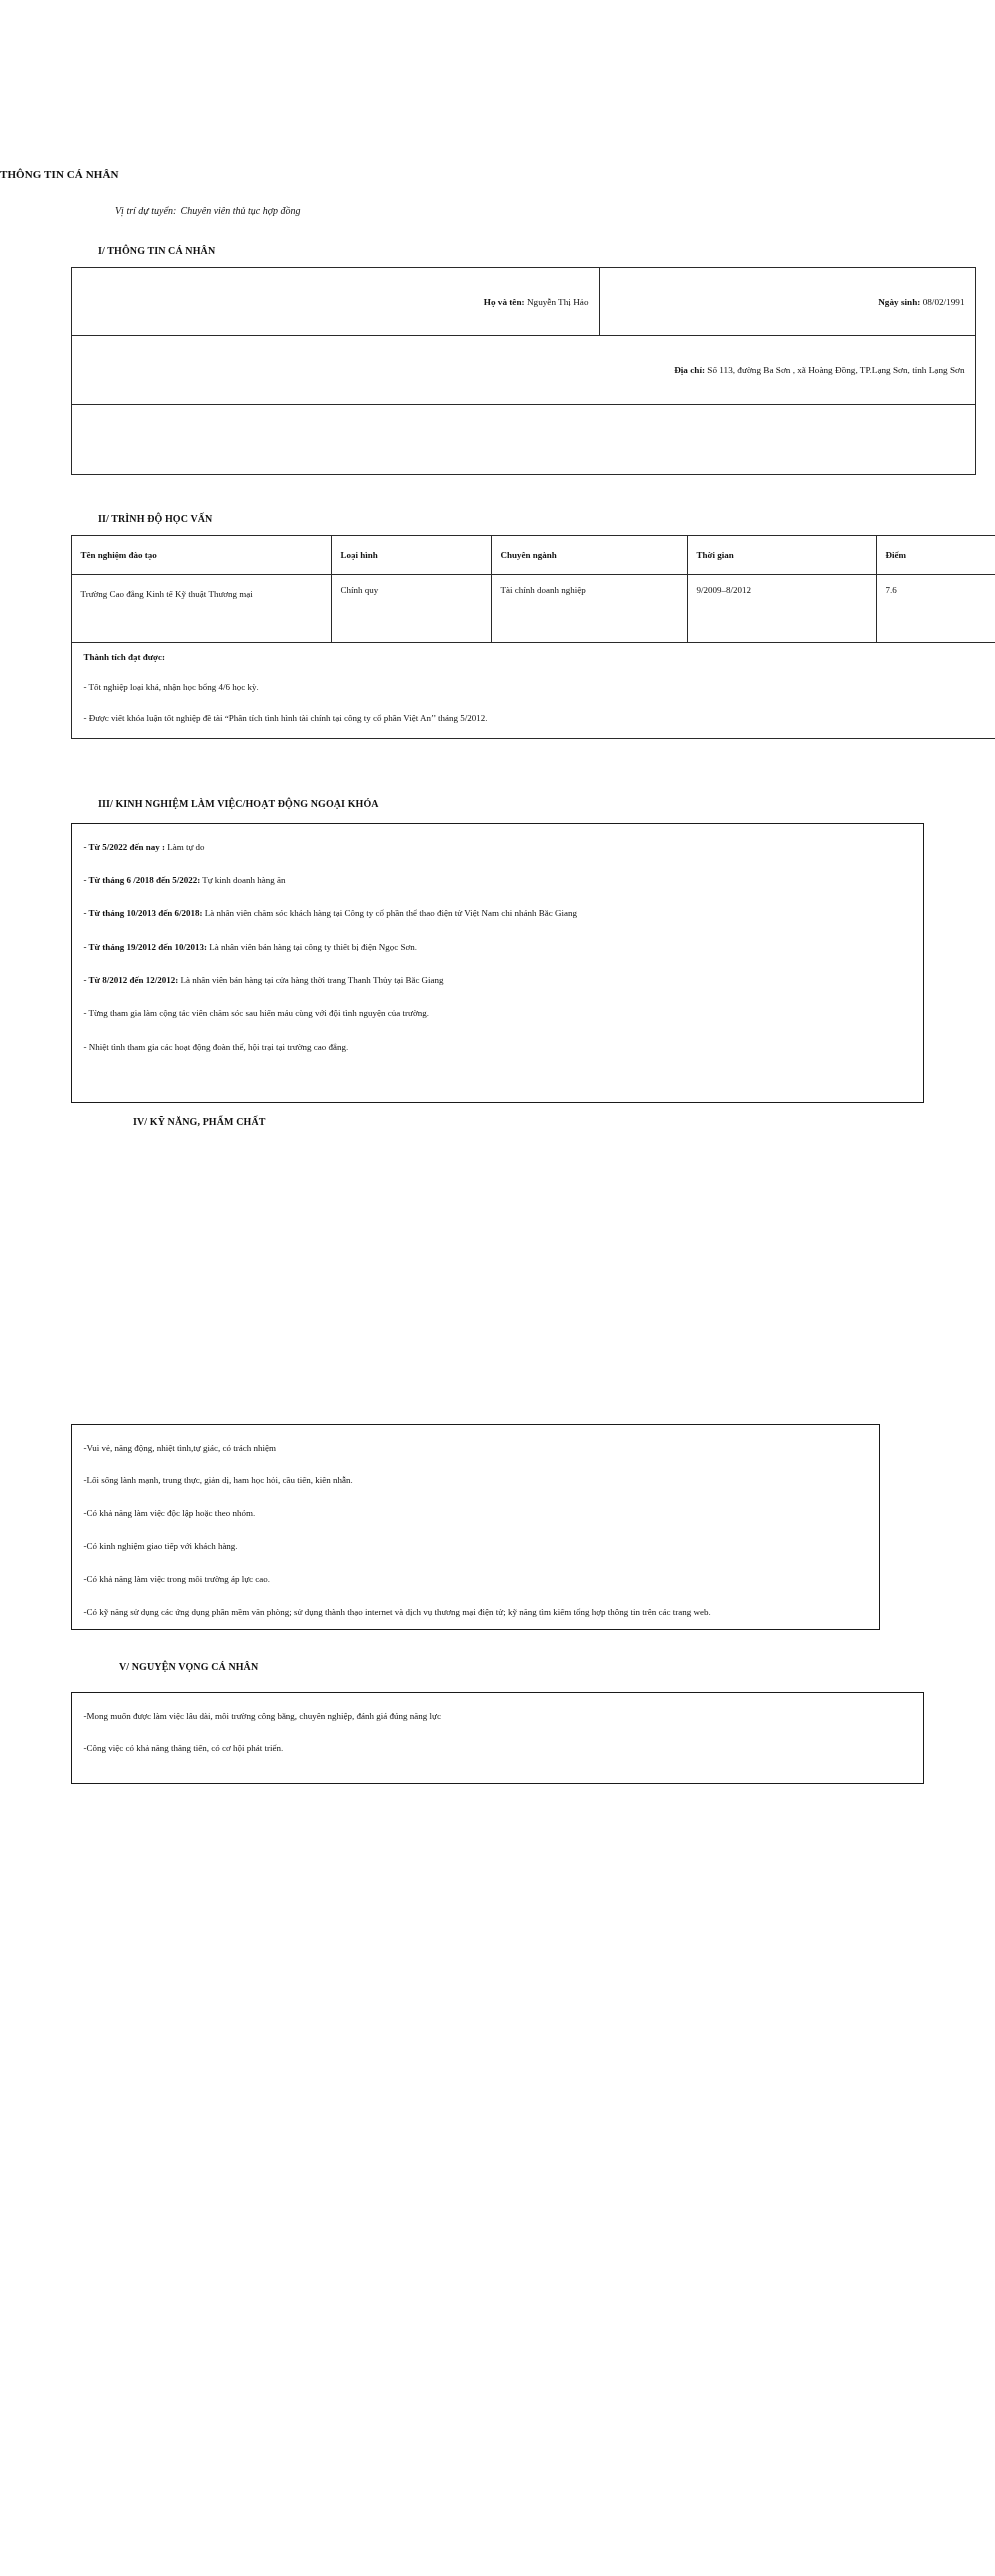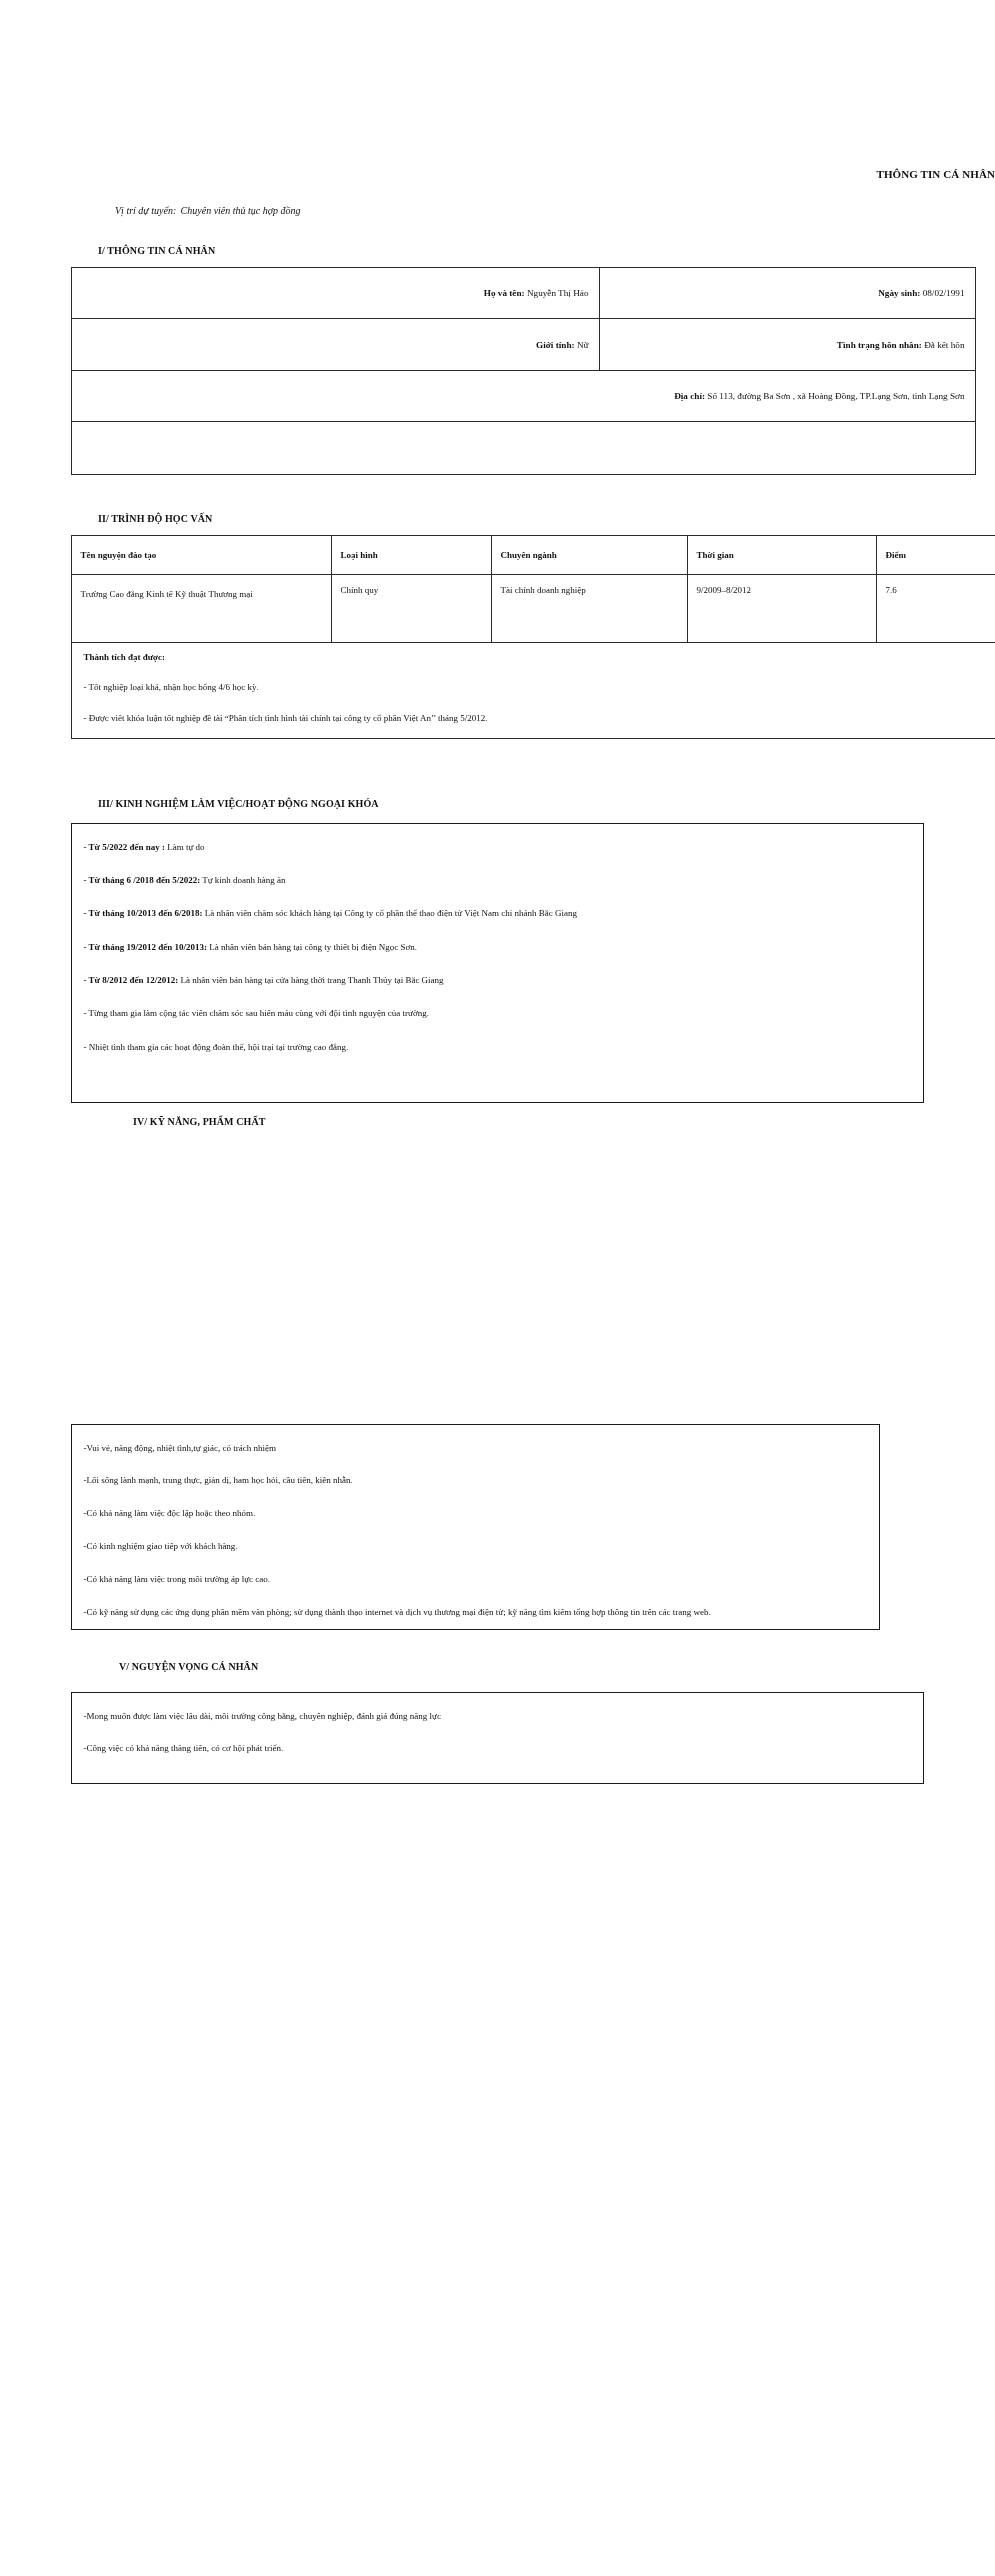--- a/index.html
+++ b/index.html
@@ -22,21 +22,21 @@
     height: 2576px;
     box-sizing: border-box;
   }
 
   
   .doc-title {
     position: absolute;
     left: 0;
     top: 168px;
     width: 995px;
-    text-align: right;
+    text-align: left;
     font-size: 11px;
     font-weight: bold;
     letter-spacing: 0.1px;
   }
   .position-line {
     position: absolute;
     left: 115px;
     top: 205px;
     font-size: 10px;
     font-style: italic;
@@ -213,47 +213,37 @@
         <td class="cell-pad-left" style="width:498px">
           <span class="lbl">Họ và tên:</span>
           <span class="val">Nguyễn Thị Hảo</span>
         </td>
         <td style="width:355px">
           <span class="lbl">Ngày sinh:</span>
           <span class="val">08/02/1991</span>
         </td>
       </tr>
       <tr>
-        <td class="cell-pad-left">
-          <span class="lbl">Giới tính:</span>
-          <span class="val">Nữ</span>
-        </td>
-        <td>
-          <span class="lbl">Tình trạng hôn nhân:</span>
-          <span class="val">Đã kết hôn</span>
-        </td>
-      </tr>
-      <tr>
         <td class="cell-pad-left" colspan="2">
           <span class="lbl">Địa chỉ:</span>
           <span class="val">Số 113, đường Ba Sơn , xã  Hoàng Đồng, TP.Lạng Sơn, tỉnh Lạng Sơn</span>
         </td>
       </tr>
       <tr>
         <td colspan="2" style="height:45px"></td>
       </tr>
     </tbody>
   </table>
 
   <div class="section-heading" id="sec2-heading">II/ TRÌNH ĐỘ HỌC VẤN</div>
 
   <table id="edu-table">
     <thead>
       <tr>
-        <th style="width:242px">Tên nguyện đào tạo</th>
+        <th style="width:242px">Tên nghiệm đào tạo</th>
         <th style="width:142px">Loại hình</th>
         <th style="width:178px">Chuyên ngành</th>
         <th style="width:171px">Thời gian</th>
         <th style="width:121px">Điểm</th>
       </tr>
     </thead>
     <tbody>
       <tr>
         <td class="school">Trường Cao đẳng Kinh tế Kỹ thuật Thương mại</td>
         <td>Chính quy</td>

